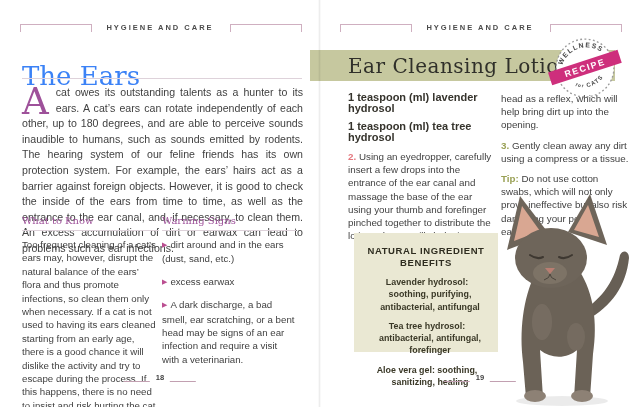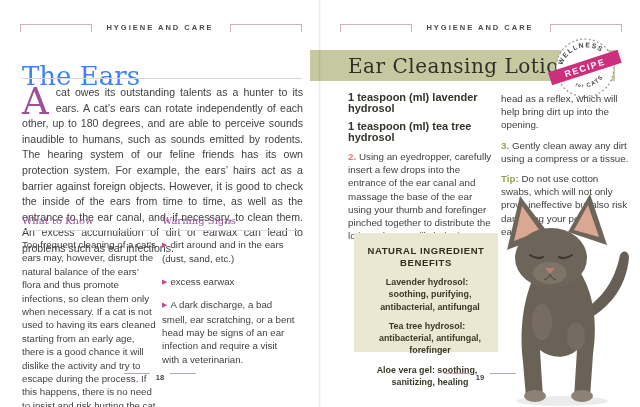--- a/index.html
+++ b/index.html
@@ -24,21 +24,21 @@
            color:#9e519a;margin:2px 7px 0 0;}
   .subhead{font-family:"DejaVu Serif",serif;font-size:10px;color:#9e519a;
            border-bottom:1px solid #ded2da;padding-bottom:4px;margin:0 0 7px 0;font-weight:normal;}
   .colL{position:absolute;left:22px;top:215px;width:137px;}
   .colR{position:absolute;left:162px;top:215px;width:134px;}
   .smalltext{font-size:9.7px;line-height:13.4px;color:#3f3f3f;margin:0;}
   .bullet{font-size:9.7px;line-height:13.4px;color:#3f3f3f;margin:0 0 9px 0;}
   .tri{color:#bb4f91;font-size:7px;margin-right:3px;position:relative;top:-1px;}
 
   
-  .pagefoot{position:absolute;top:373px;display:flex;align-items:flex-start;gap:6px;}
+  .pagefoot{position:absolute;top:373px;display:flex;align-items:flex-end;gap:6px;}
   .pagefoot .num{font-size:7.5px;font-weight:bold;color:#3e3e3e;}
   .pnline{width:26px;height:1px;background:#c2a0b1;}
   .foot-left{left:160px;transform:translateX(-50%);}
   .foot-right{left:480px;transform:translateX(-50%);}
 
   
   .banner{position:absolute;left:310px;top:50px;width:305px;height:31px;background:#c6c89f;}
   .banner-title{position:absolute;left:38px;top:0;height:31px;line-height:32px;
                 font-family:"DejaVu Serif",serif;font-size:20px;color:#30302a;letter-spacing:0.5px;}
   .badge{position:absolute;left:551px;top:34px;width:68px;height:68px;transform:rotate(-18deg);}

